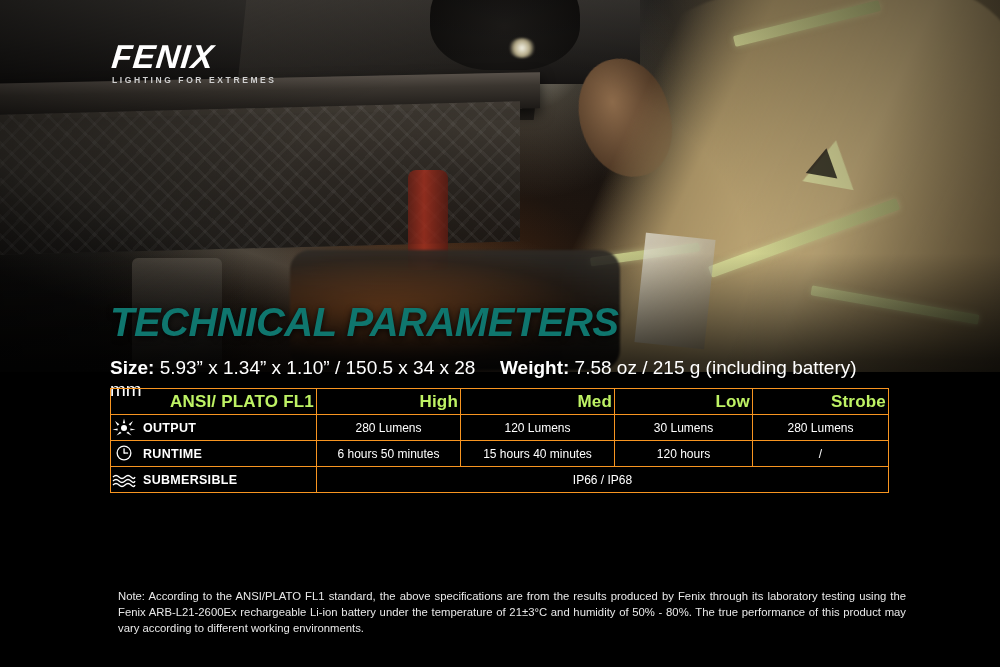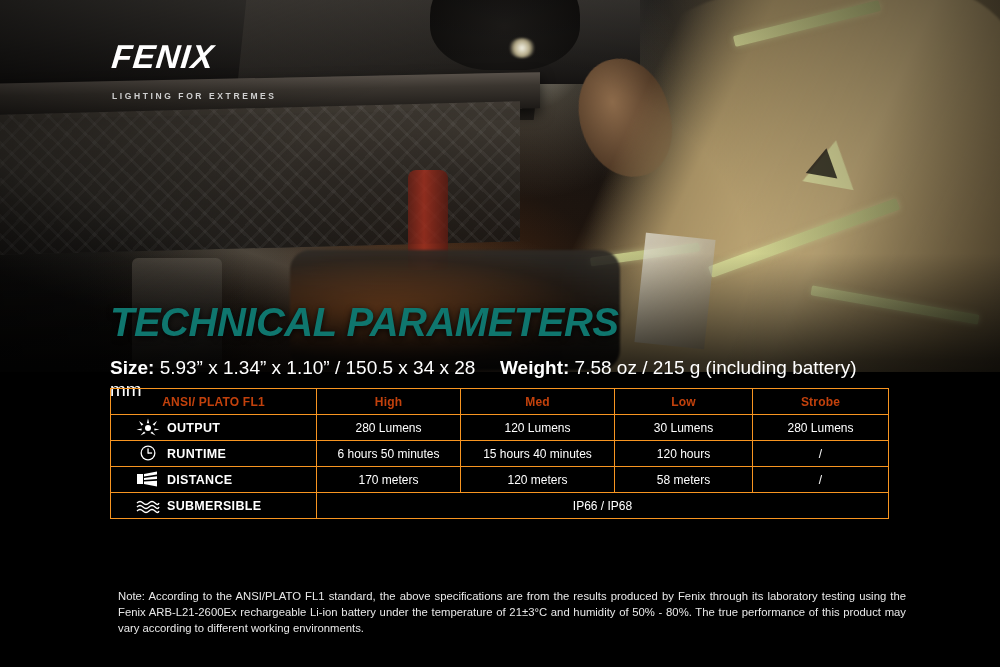--- a/index.html
+++ b/index.html
@@ -180,21 +180,21 @@
   .logo-main {
     font-family: "Liberation Sans", sans-serif;
     font-weight: bold;
     font-size: 33px;
     letter-spacing: 1px;
     color: #ffffff;
     font-style: italic;
     transform: skewX(-6deg);
   }
   .logo-sub {
-    margin-top: 19px;
+    margin-top: 3px;
     font-size: 8.5px;
     letter-spacing: 2.6px;
     color: #cfcfcf;
     font-weight: bold;
   }
 
   
   .headline {
     position: absolute;
     left: 110px; top: 300px;
@@ -235,34 +235,35 @@
     color: #ffffff;
   }
   th, td {
     border: 1px solid #f79521;
     height: 25px;
     text-align: center;
     vertical-align: middle;
     padding: 0 2px;
   }
   thead th {
-    color: #c2410c;
+    color: #bef264;
     font-weight: bold;
-    font-size: 12px;
+    font-size: 17px;
     letter-spacing: .2px;
+    text-align: right;
   }
   .col-label { width: 206px; }
   .col-high  { width: 144px; }
   .col-med   { width: 154px; }
   .col-low   { width: 138px; }
   .col-strobe{ width: 136px; }
 
   td.rowlabel {
     text-align: left;
-    padding-left: 24px;
+    padding-left: 0;
     font-weight: bold;
     font-size: 12.5px;
     letter-spacing: .3px;
     white-space: nowrap;
   }
   td.rowlabel .ico {
     display: inline-block;
     width: 26px;
     height: 18px;
     vertical-align: middle;
@@ -385,36 +386,20 @@
                 <rect x="12.9" y="8.4" width="4.2" height="1.3" fill="#ffffff"></rect>
               </svg>
             </span><span class="lbl">RUNTIME</span>
           </td>
           <td class="cellval">6 hours 50 minutes</td>
           <td class="cellval">15 hours 40 minutes</td>
           <td class="cellval">120 hours</td>
           <td class="cellval">/</td>
         </tr>
 
-        <tr>
-          <td class="rowlabel">
-            <span class="ico">
-              <svg width="26" height="18" viewBox="0 0 26 18">
-                <rect x="2" y="4" width="6" height="10" fill="#ffffff"></rect>
-                <path d="M9 4 L22 1.5 L22 16.5 L9 14 Z" fill="#ffffff"></path>
-                <path d="M9 6.5 L22 4.5 L22 6.2 L9 8 Z" fill="#000000"></path>
-                <path d="M9 10 L22 9 L22 10.7 L9 11.5 Z" fill="#000000"></path>
-              </svg>
-            </span><span class="lbl">DISTANCE</span>
-          </td>
-          <td class="cellval">170 meters</td>
-          <td class="cellval">120 meters</td>
-          <td class="cellval">58 meters</td>
-          <td class="cellval">/</td>
-        </tr>
 
 
 
         <tr>
           <td class="rowlabel">
             <span class="ico">
               <svg width="26" height="18" viewBox="0 0 26 18">
                 <path d="M2 7 Q5 4 8 7 T14 7 T20 7 T24 7" stroke="#ffffff" stroke-width="1.3" fill="none"></path>
                 <path d="M2 11 Q5 8 8 11 T14 11 T20 11 T24 11" stroke="#ffffff" stroke-width="1.3" fill="none"></path>
                 <path d="M2 15 Q5 12 8 15 T14 15 T20 15 T24 15" stroke="#ffffff" stroke-width="1.3" fill="none"></path>

